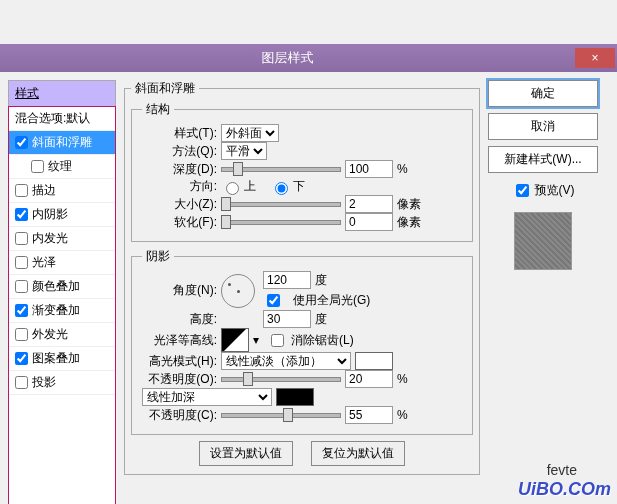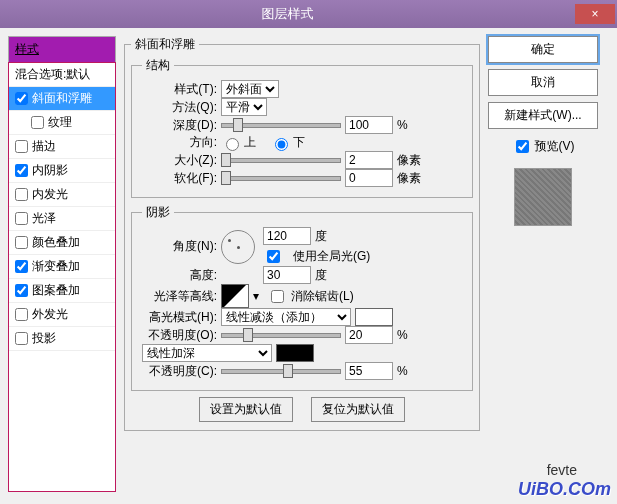--- a/index.html
+++ b/index.html
@@ -1,23 +1,23 @@
 <!DOCTYPE html>
 <html><head>
 <meta charset="utf-8">
 <style>
 * { box-sizing: border-box; font-family: "Microsoft YaHei", "SimSun", sans-serif; font-size: 12px; }
 body { margin: 0; background: #f0f0f0; width: 617px; height: 504px; }
-.titlebar { height: 28px; background: linear-gradient(#9b7bb4, #8a6ba3); display: flex; align-items: center; position: relative; }
+.titlebar { height: 28px; background: linear-gradient(#9b7bb4, #8a6ba3); display: flex; align-items: center; position: relative; margin-top: 44px; }
 .title { flex: 1; text-align: center; color: #fff; font-size: 13px; }
 .forum-text { position: absolute; right: 50px; color: #ddd; font-size: 10px; }
 .close-btn { width: 40px; height: 20px; background: #c75050; color: #fff; display: flex; align-items: center; justify-content: center; margin-right: 2px; cursor: pointer; }
 .main { display: flex; padding: 8px; gap: 8px; }
 .left-col { width: 108px; }
-.left-header { border: 1px solid #aaa; padding: 4px 6px; background: #a21caf; border-bottom: none; text-decoration: underline; }
+.left-header { border: 1px solid #aaa; padding: 4px 6px; background: #c4b5fd; border-bottom: none; text-decoration: underline; }
 .left-list { border: 1px solid #be185d; background: #fff; height: 430px; }
 .left-item { padding: 3px 6px; display: flex; align-items: center; gap: 2px; border-bottom: 1px solid #eee; }
 .left-item.sub { padding-left: 22px; }
 .left-item.selected { background: #3399ff; color: #fff; }
 .left-item input[type=checkbox] { margin: 0 2px 0 0; }
 .center-col { width: 356px; }
 fieldset { border: 1px solid #aaa; margin: 0 0 6px 0; padding: 6px 10px 10px 10px; }
 fieldset.outer { padding: 4px 6px 8px 6px; }
 legend { padding: 0 4px; }
 .row { display: flex; align-items: center; margin: 0 0; gap: 4px; }
@@ -83,26 +83,26 @@
         </div>
       <div class="left-item">
           <input type="checkbox" style="">
           <span>颜色叠加</span>
         </div>
       <div class="left-item">
           <input type="checkbox" checked="" style="">
           <span>渐变叠加</span>
         </div>
       <div class="left-item">
+          <input type="checkbox" style="">
+          <span>外发光</span>
+        </div>
+      <div class="left-item">
           <input type="checkbox" checked="" style="">
           <span>图案叠加</span>
-        </div>
-      <div class="left-item">
-          <input type="checkbox" style="">
-          <span>外发光</span>
         </div>
       <div class="left-item">
           <input type="checkbox" style="">
           <span>投影</span>
         </div>
     </div>
   </div>
 
   <div class="center-col">
     <fieldset class="outer">

